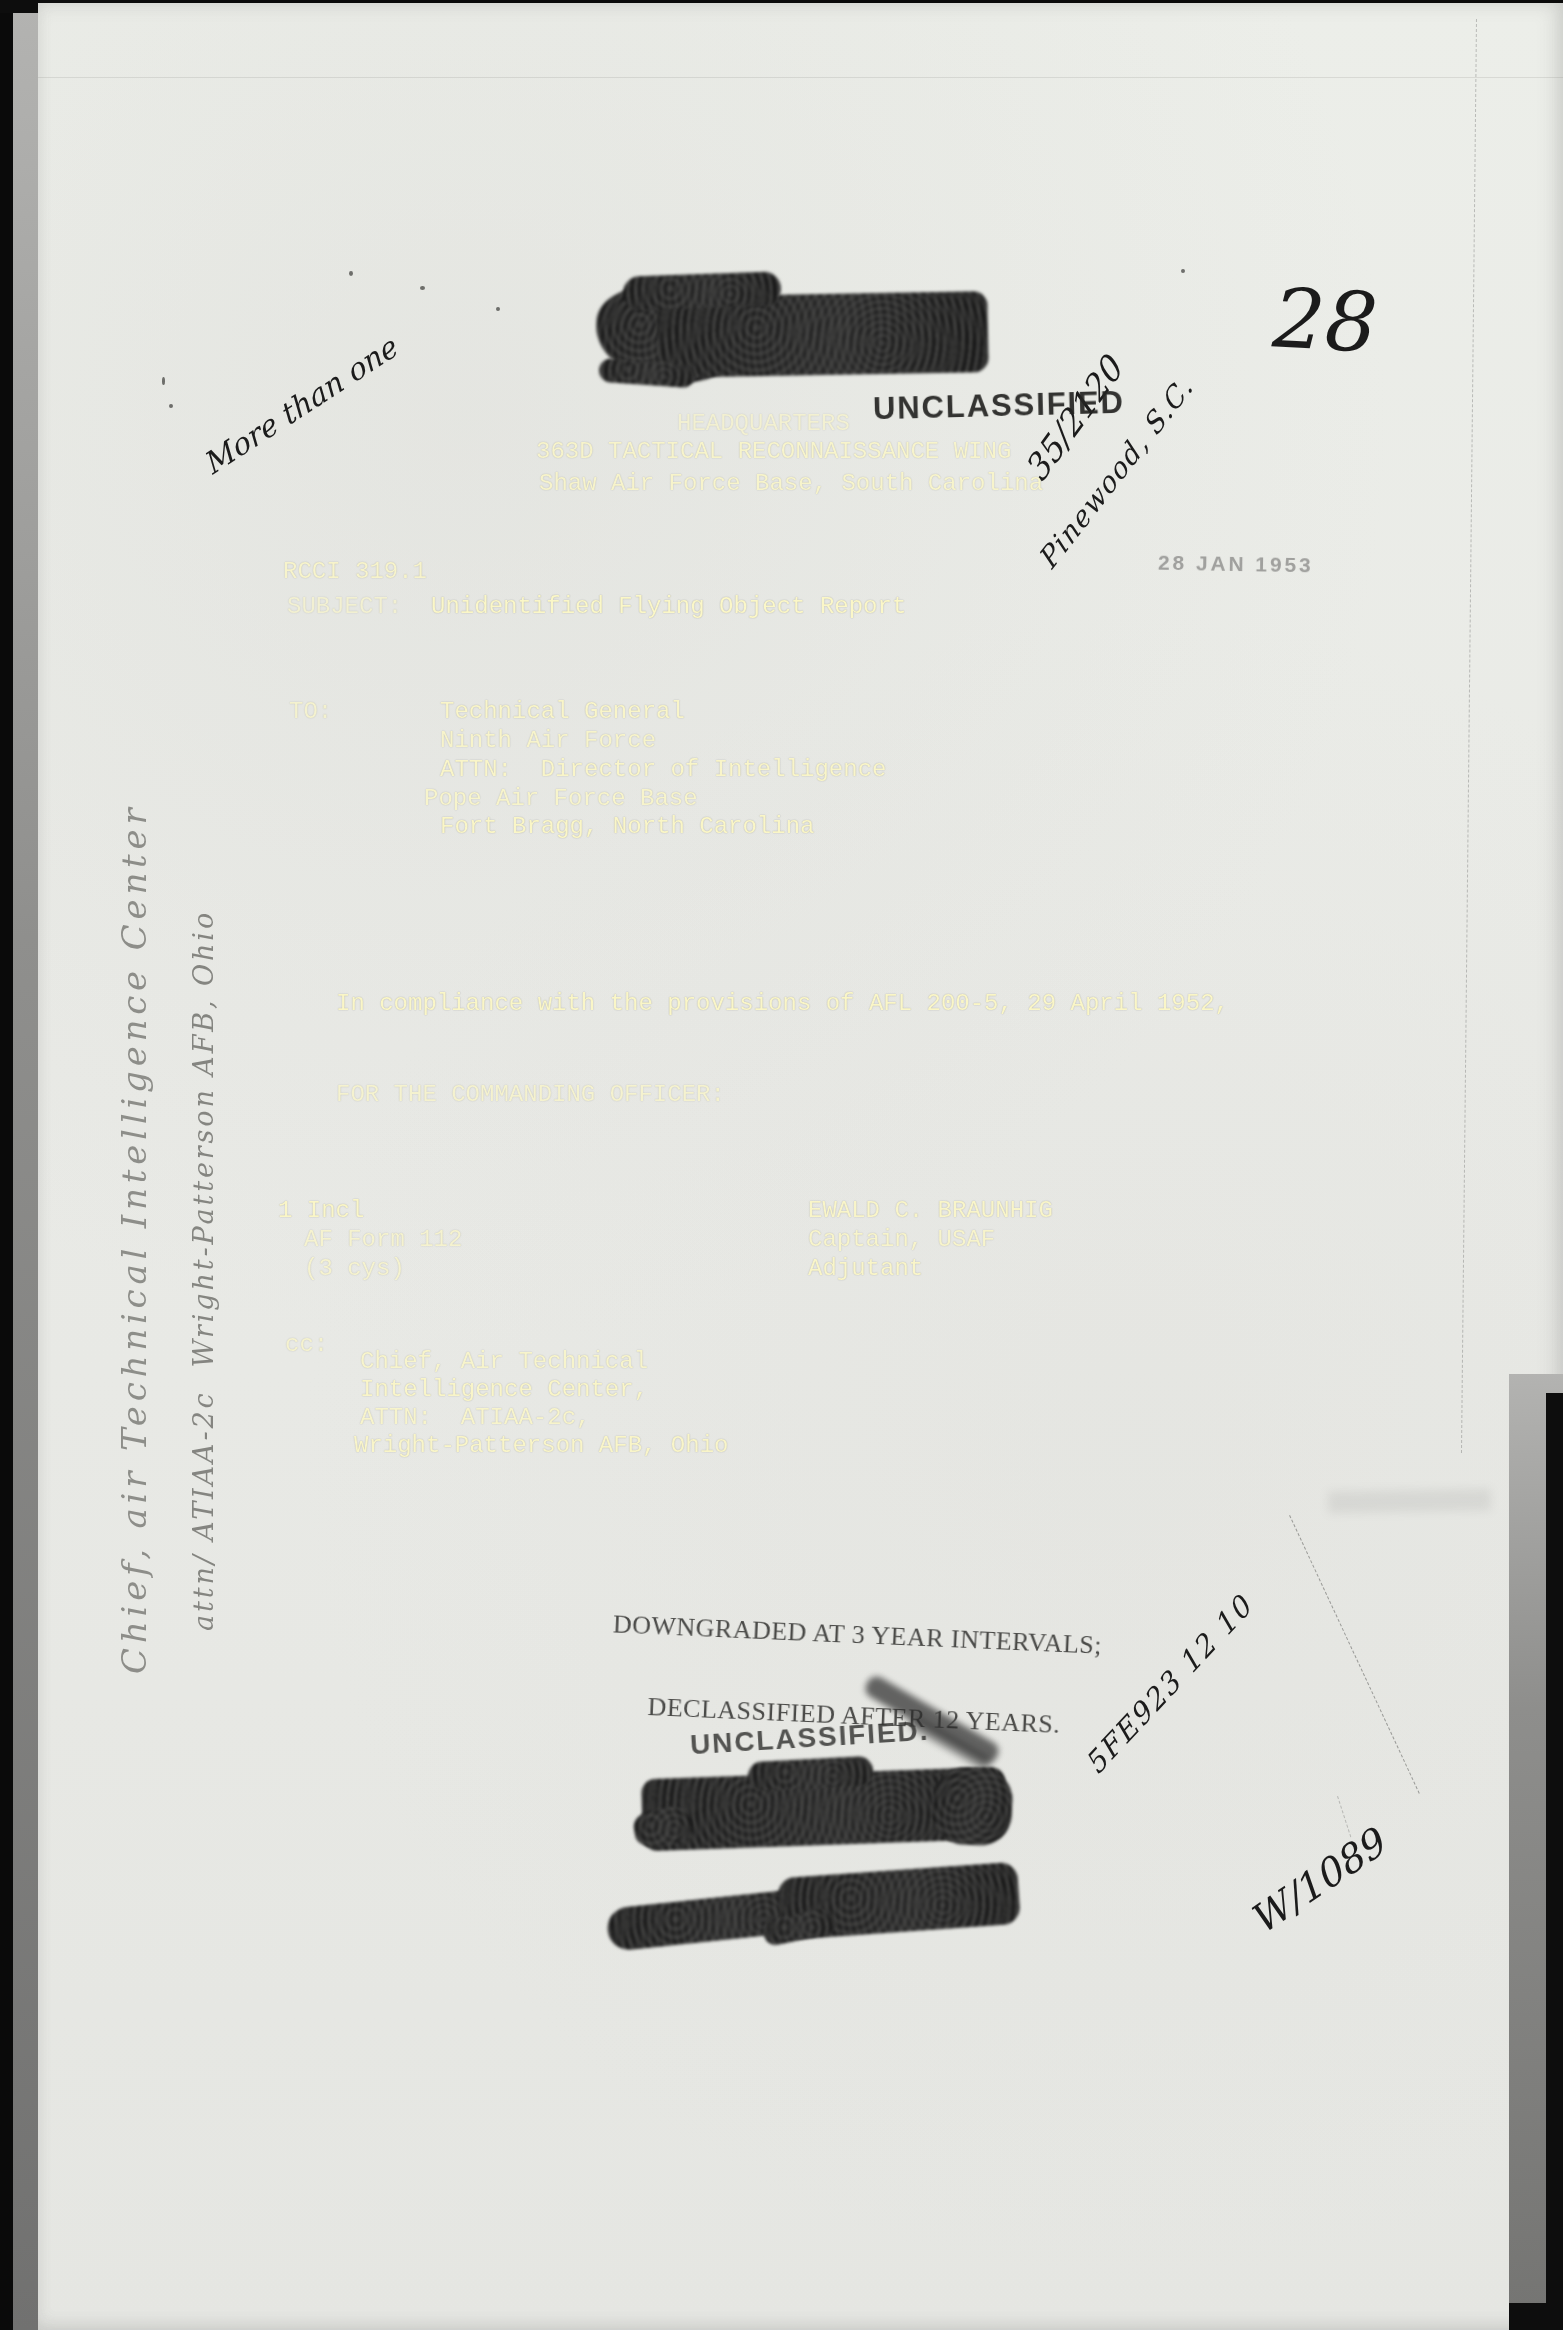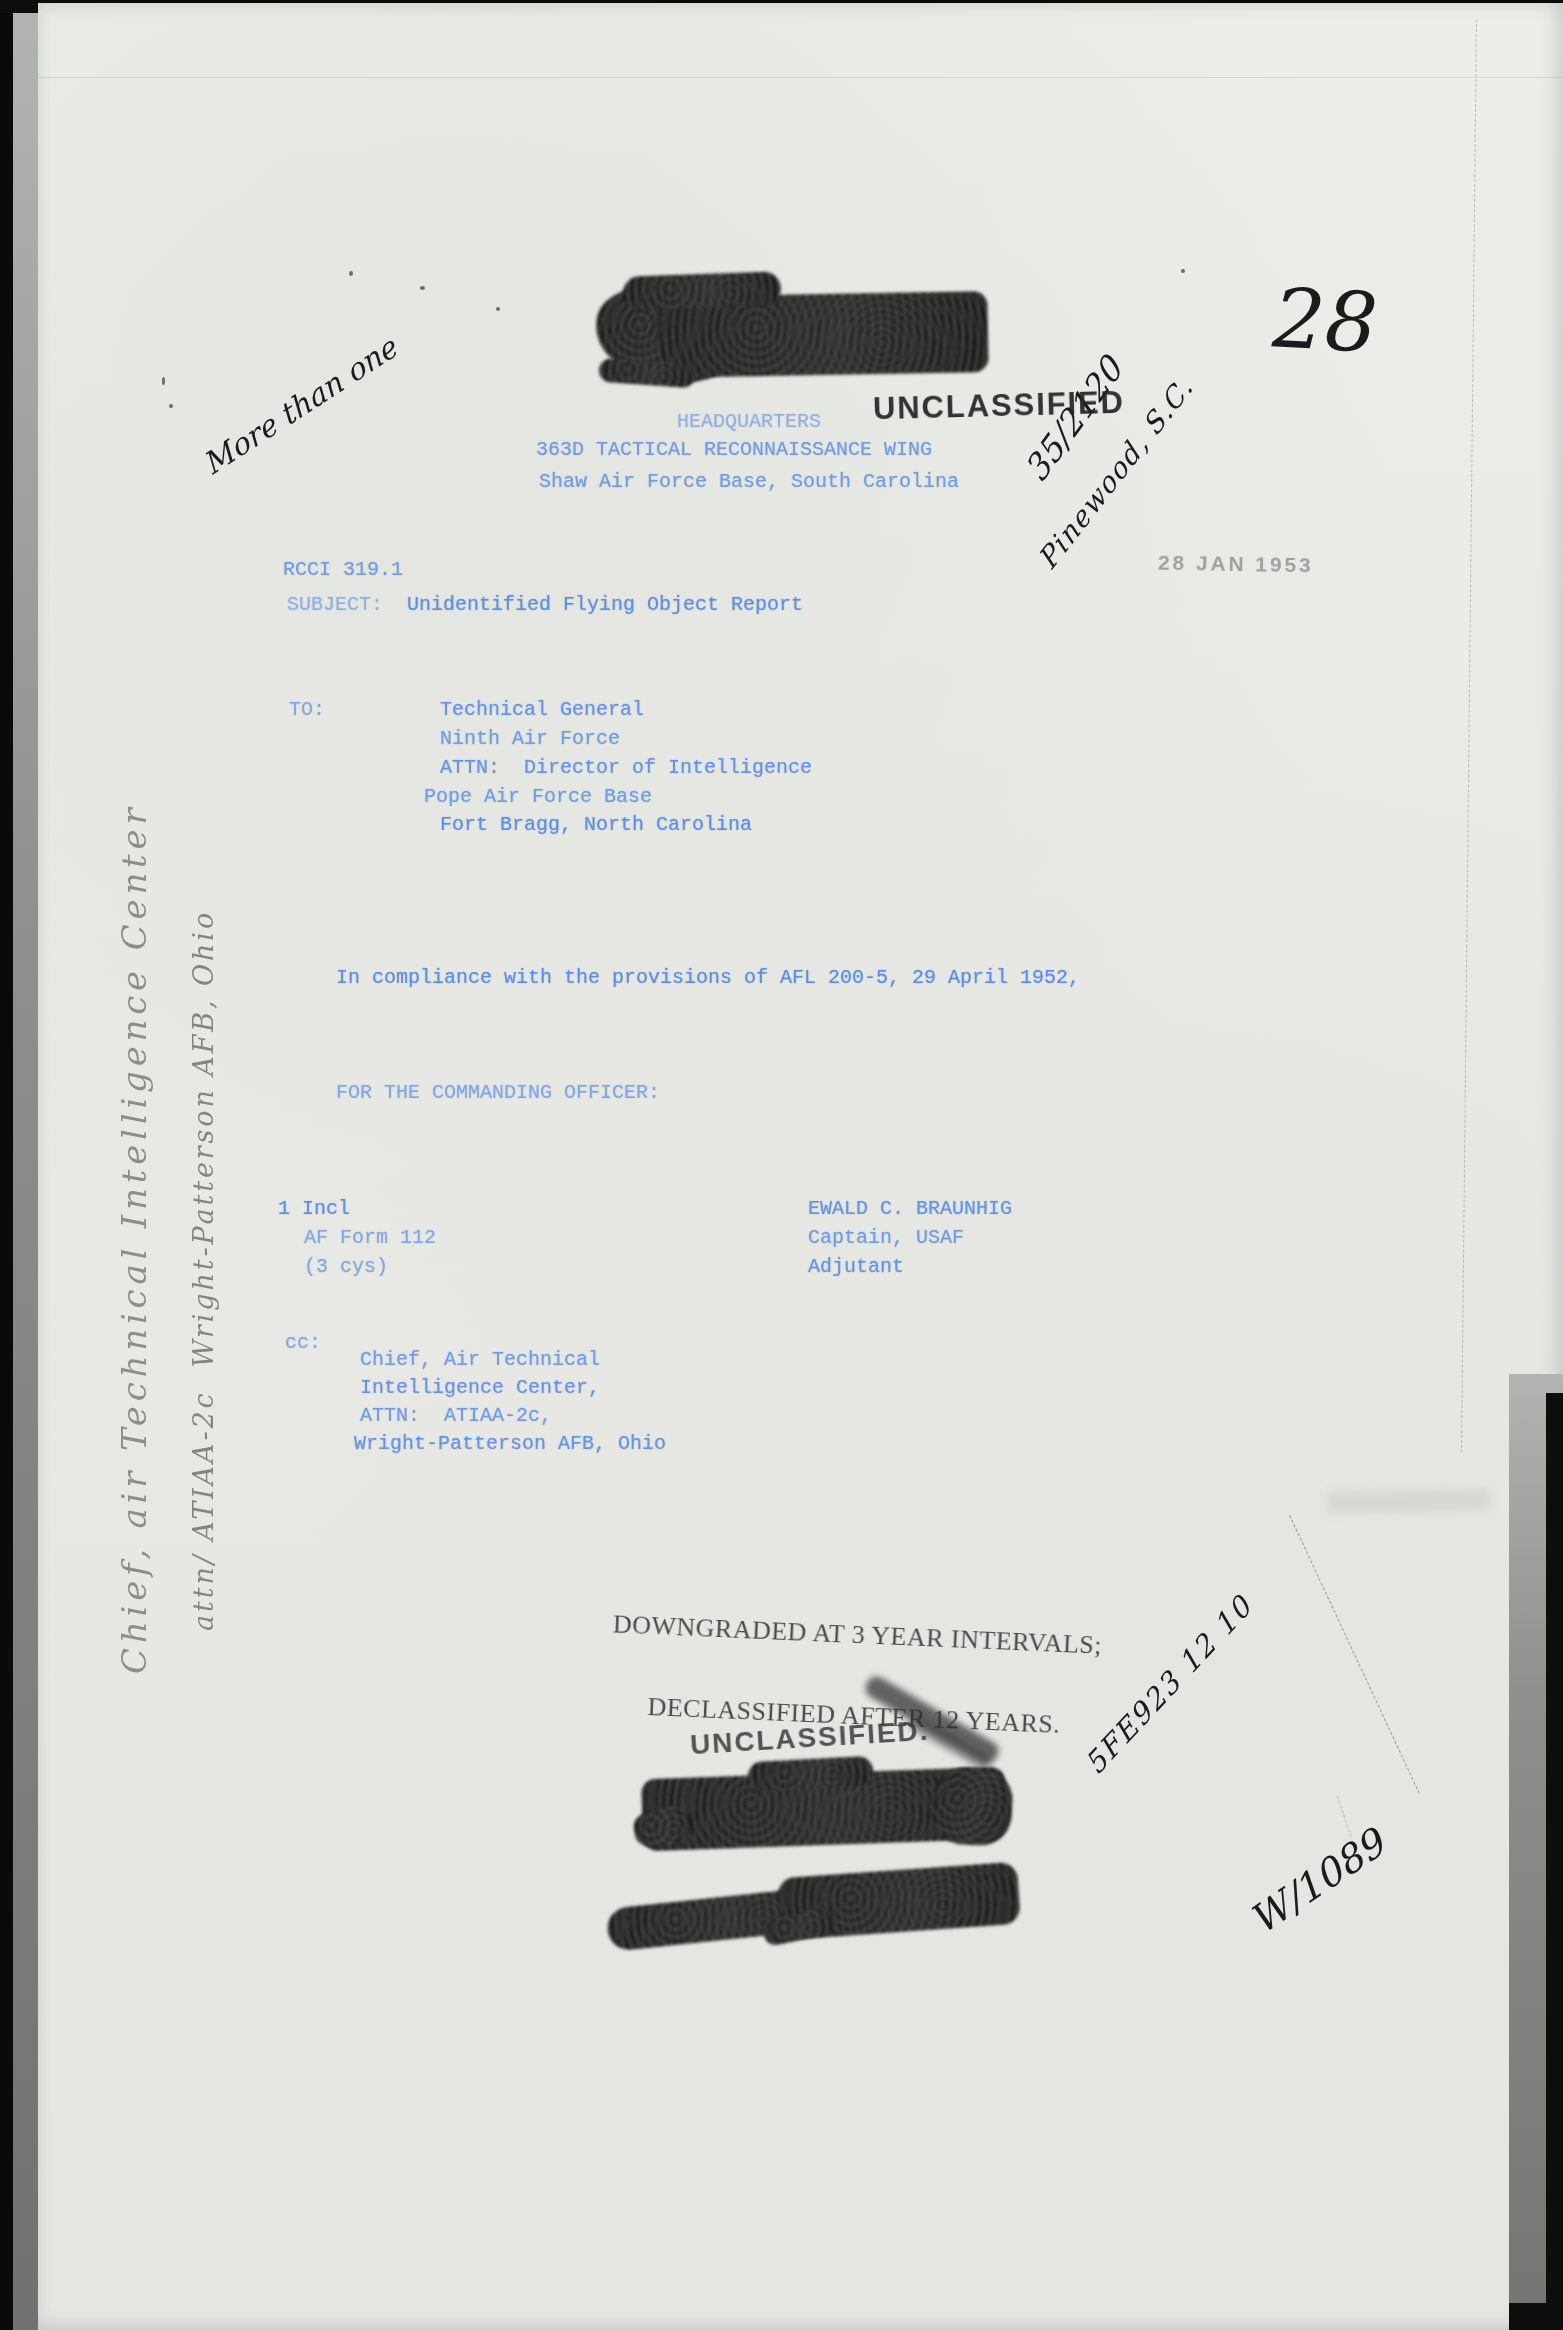--- a/index.html
+++ b/index.html
@@ -11,22 +11,22 @@
       radial-gradient(circle at 72% 62%, rgba(222,222,218,.30), transparent 46%),
       linear-gradient(180deg,#eceee9 0%,#e9eae6 45%,#e5e6e2 100%);
     box-shadow: inset -6.7px 0 19px rgba(90,90,88,.18), inset 0 -4.8px 14.4px rgba(120,120,118,.10);}
   .edge{position:absolute;background:#0d0d0d;}
   .edge-gray-left{position:absolute;left:13.4px;top:7.7px;width:26px;height:2323px;
     background:linear-gradient(180deg,#b3b3b1 0%,#8f8f8d 40%,#717170 100%);}
   .edge-gray-right{position:absolute;left:1509px;top:1374px;width:55px;height:956px;
     background:linear-gradient(180deg,#b3b3b1 0%,#8e8e8c 35%,#747472 100%);}
   .scanline{position:absolute;left:38px;top:77px;width:1525px;height:1px;background:rgba(110,110,108,.16);}
   
-  .type{position:absolute;font-family:"Liberation Mono",monospace;font-size:20px;line-height:1.1;
-    color:#3b82f6;white-space:pre;filter:blur(0.4px);text-shadow:0 0 1.4px rgba(60,60,58,.45);}
+  .type{position:absolute;font-family:"Liberation Mono",monospace;font-size:24px;line-height:1.1;
+    color:#fef9c3;white-space:pre;filter:blur(0.4px);text-shadow:0 0 1.4px rgba(60,60,58,.45);}
   .t85{opacity:.85}.t80{opacity:.8}.t75{opacity:.72}.t65{opacity:.62}.t55{opacity:.52}
   
   .stamp-sans{position:absolute;font-family:"Liberation Sans",sans-serif;font-weight:bold;white-space:pre;}
   .stamp-top{left:873px;top:388px;font-size:31px;letter-spacing:1.9px;color:#242422;
     filter:blur(0.6px);opacity:.92;transform:rotate(-1.5deg);}
   .stamp-bottom{left:690px;top:1722px;font-size:28px;letter-spacing:1.9px;color:#343432;
     filter:blur(0.7px);opacity:.82;transform:rotate(-3.5deg);}
   .stamp-date{left:1158px;top:552px;font-size:21px;letter-spacing:2.9px;color:#8e8e8c;
     filter:blur(0.7px);opacity:.8;transform:rotate(1deg);font-weight:bold;}
   .stamp-downgrade{position:absolute;left:583px;top:1567px;width:542px;transform:rotate(2.5deg);
@@ -92,21 +92,21 @@
 
   <div class="type" style="left:287px;top:594px;text-align:center;"><span class="t55">SUBJECT:</span><span>  </span><span class="t85">Unidentified Flying Object Report</span></div>
 
   <div class="type t65" style="left:289px;top:699px;">TO:</div>
   <div class="type t80" style="left:440px;top:699px;">Technical General</div>
   <div class="type t75" style="left:440px;top:728px;">Ninth Air Force</div>
   <div class="type t80" style="left:440px;top:757px;">ATTN:  Director of Intelligence</div>
   <div class="type t75" style="left:424px;top:786px;">Pope Air Force Base</div>
   <div class="type t85" style="left:440px;top:814px;">Fort Bragg, North Carolina</div>
 
-  <div class="type t85" style="left:336px;top:967px;font-family:Liberation Mono, monospace;">In compliance with the provisions of AFL 200-5, 29 April 1952,</div>
+  <div class="type t85" style="left:336px;top:991px;font-family:Liberation Mono, monospace;">In compliance with the provisions of AFL 200-5, 29 April 1952,</div>
   <div class="type t65" style="left:336px;top:1082px;">FOR THE COMMANDING OFFICER:</div>
 
   <div class="type t85" style="left:278px;top:1198px;">1 Incl</div>
   <div class="type t65" style="left:304px;top:1227px;">AF Form 112</div>
   <div class="type t65" style="left:304px;top:1256px;">(3 cys)</div>
   <div class="type t80" style="left:808px;top:1198px;">EWALD C. BRAUNHIG</div>
   <div class="type t70 t75" style="left:808px;top:1227px;">Captain, USAF</div>
   <div class="type t80" style="left:808px;top:1256px;">Adjutant</div>
 
   <div class="type t65" style="left:285px;top:1296px;margin-top:36px;">cc:</div>

